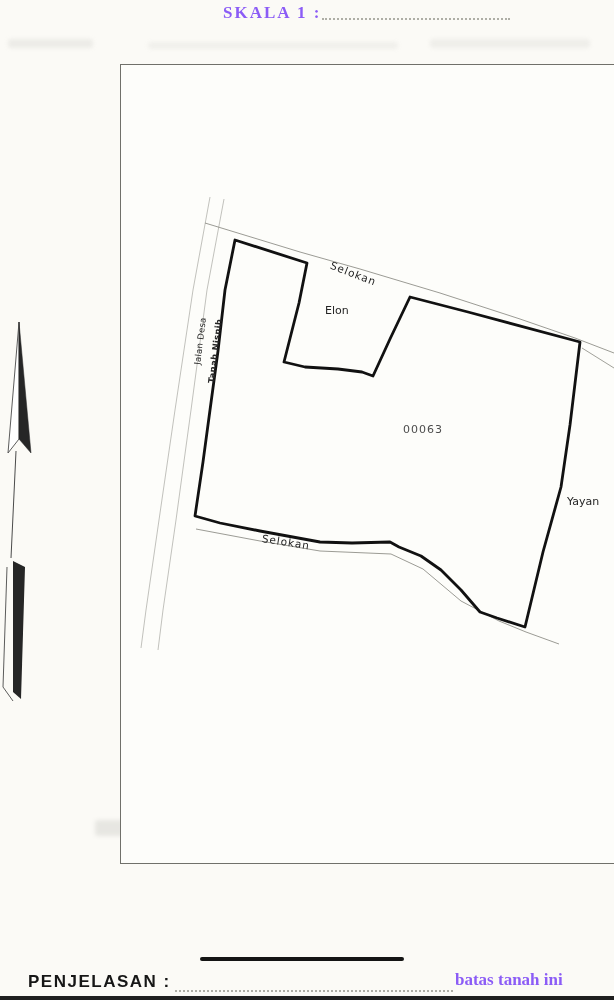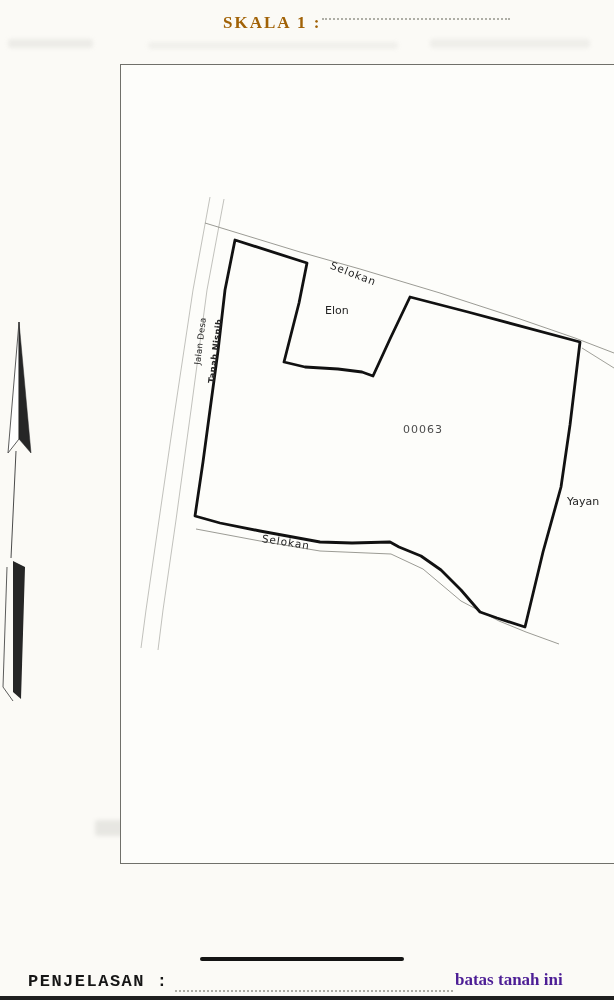--- a/index.html
+++ b/index.html
@@ -9,21 +9,21 @@
     position:relative;
     overflow:hidden;
     font-family:"DejaVu Sans", sans-serif;
     color:#1a1a1a;
   }
   .abs{position:absolute;}
   
   .scale-label{
     left:223px;top:3px;
     font-family:"Liberation Serif", serif;
-    font-weight:bold;font-size:17px;letter-spacing:2px;color:#a16207;margin-top:10px;
+    font-weight:bold;font-size:17px;letter-spacing:2px;color:#8b5cf6;
   }
   .dotted{border-bottom:2px dotted #aeaea6;height:15px;}
   .hdr-dotted{left:322px;top:3px;width:188px;}
   
   .ghost{
     position:absolute;background:#b3b3ae;border-radius:3px;
     filter:blur(2.2px);
   }
   
   .frame{background:#70706a;}
@@ -34,27 +34,27 @@
   }
   .small{font-size:8.5px;letter-spacing:.3px;}
   .gray{color:#4c4c4c;letter-spacing:1px;margin-left:33px;}
   .rot-selokan-top{transform:rotate(21deg);transform-origin:left top;font-size:10.5px;letter-spacing:1px;}
   .rot-selokan-bottom{transform:rotate(9deg);transform-origin:left top;font-size:10.5px;letter-spacing:1px;}
   .rot-road{transform:rotate(-83deg);width:90px;text-align:center;}
   
   .legend-line{left:200px;top:957px;width:204px;height:4px;background:#141414;border-radius:2px;}
   .footer-title{
     left:28px;top:972px;
-    font-family:Liberation Mono, monospace;font-weight:bold;font-size:17px;
+    font-family:Liberation Sans, sans-serif;font-weight:bold;font-size:17px;
     letter-spacing:1.5px;color:#161616;
   }
   .footer-dotted{left:175px;top:975px;width:278px;}
   .footer-boundary{
     left:455px;top:970px;
-    font-family:"Liberation Serif", serif;font-weight:bold;font-size:17px;color:#4c1d95;
+    font-family:"Liberation Serif", serif;font-weight:bold;font-size:17px;color:#8b5cf6;
   }
   .bottom-strip{left:0;top:996px;width:614px;height:4px;background:#1f1f1f;}
   svg{display:block;}
 </style>
 </head>
 <body>
 
 <div class="abs scale-label">SKALA 1 :</div>
 <div class="abs dotted hdr-dotted"></div>
 

